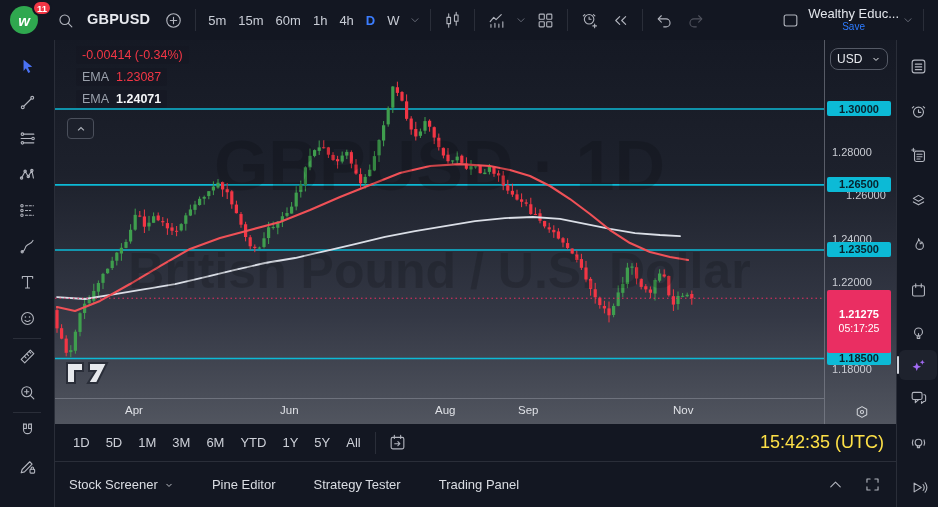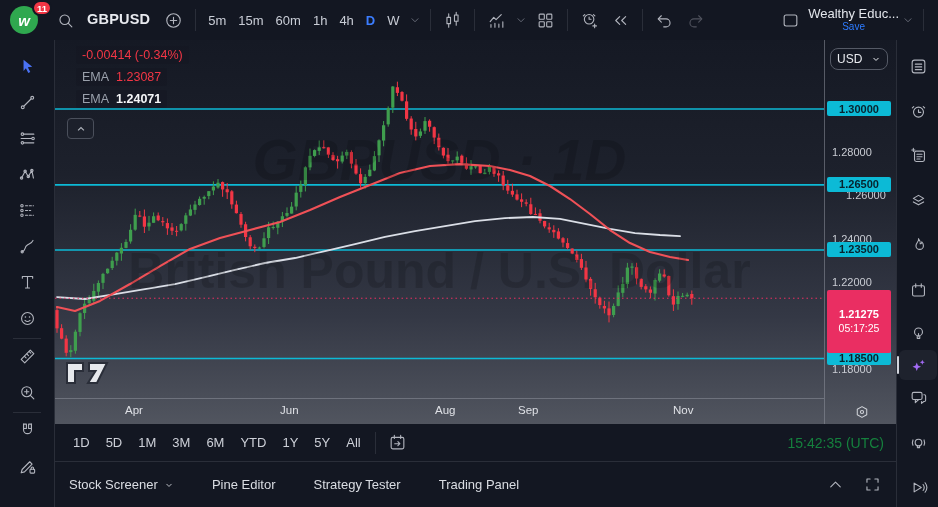--- a/index.html
+++ b/index.html
@@ -48,21 +48,21 @@
   .rside .active-chip{position:absolute;left:2px;width:38px;height:30px;border-radius:6px;
         background:#1e222d;}
   .rside .active-notch{position:absolute;left:0;width:2px;height:18px;background:#d1d4dc;border-radius:2px;}
 
   
   .zone{position:absolute;left:55px;top:40px;width:841px;height:384px;
         background:linear-gradient(180deg,#151924 0%,#1d212c 35%,#343845 72%,#51555f 100%);}
   .pane{position:absolute;left:0;top:0;width:769px;height:358px;overflow:hidden;}
   .wm{position:absolute;left:0;width:769px;text-align:center;color:rgba(0,0,0,0.16);
       font-weight:bold;white-space:nowrap;pointer-events:none;}
-  .wm1{top:86px;font-size:58px;font-style:italic;}
+  .wm1{top:86px;font-size:70px;}
   .wm2{top:202px;font-size:50px;}
   .paxis{position:absolute;left:769px;top:0;width:72px;height:384px;
          border-left:1px solid rgba(140,144,155,.55);font-size:11px;}
   .taxis{position:absolute;left:0;top:358px;width:769px;height:26px;
          border-top:1px solid rgba(140,144,155,.55);}
   .taxis .tick{position:absolute;top:5px;font-size:11.5px;color:#dfe1e6;}
   .pl{position:absolute;left:7px;color:#c9ccd3;}
   .chip{position:absolute;left:2px;width:64px;text-align:center;border-radius:2px;
         font-size:11px;font-weight:bold;padding:1.5px 0;}
   .chip.cyan{background:#0cbad6;color:#07222d;}
@@ -82,21 +82,21 @@
   .lrow .gy{color:#9aa0ab;}
   .collapse-btn{position:absolute;left:12px;top:78px;width:27px;height:21px;border:1px solid #4a4f5b;
         border-radius:4px;background:#1c202b;display:flex;align-items:center;justify-content:center;
         color:#aeb2bb;z-index:5;}
   .tvlogo{position:absolute;left:10px;top:320px;z-index:4;}
 
   
   .rangebar{position:absolute;left:55px;top:424px;width:841px;height:38px;background:#131722;
         display:flex;align-items:center;padding:0 10px;border-bottom:1px solid #2a2e39;z-index:25;}
   .rbtn{padding:4px 8px;font-size:13px;color:#cdd0d8;border-radius:4px;}
-  .clock{margin-left:auto;color:#15803d;font-size:14px;padding-right:2px;}
+  .clock{margin-left:auto;color:#fde047;font-size:18px;padding-right:2px;}
   .panelbar{position:absolute;left:55px;top:462px;width:841px;height:45px;background:#131722;
         display:flex;align-items:center;padding:0 14px;z-index:25;}
   .ptab{font-size:13px;color:#dadde3;margin-right:38px;display:flex;align-items:center;gap:6px;}
   .pb-ic{margin-left:18px;color:#b2b5be;}
   .pb-sp{margin-left:auto;}
 </style>
 </head>
 <body>
 
 <div class="app">

